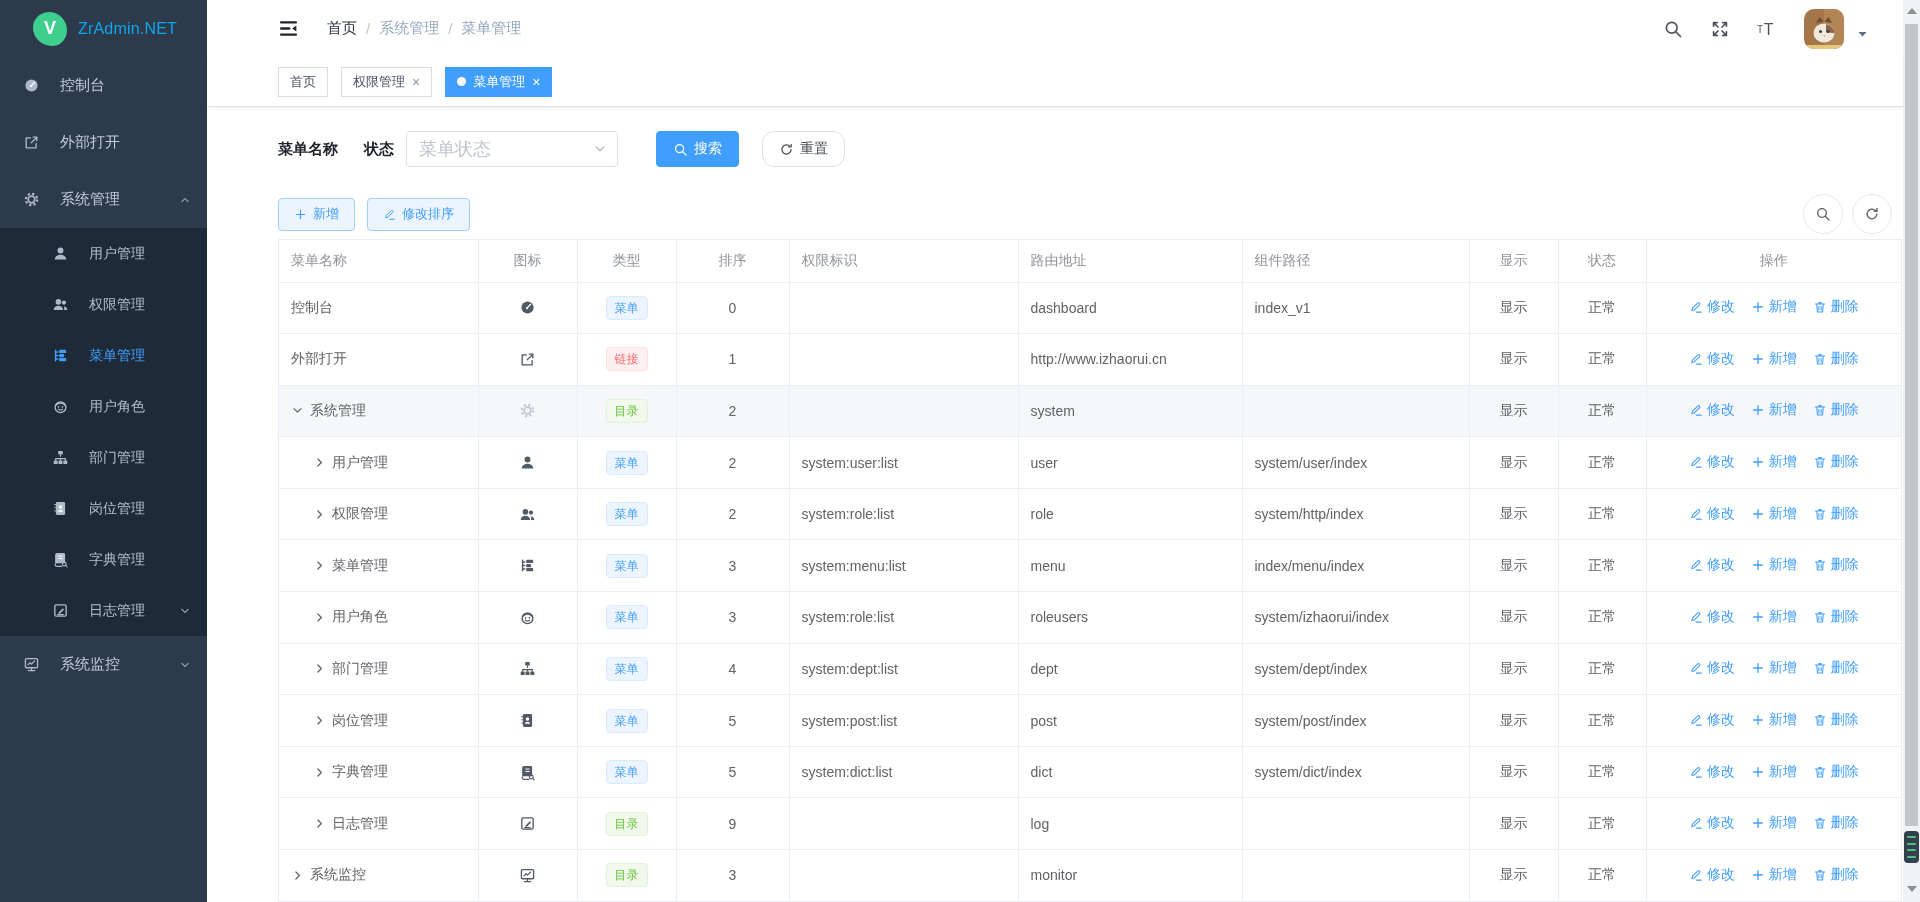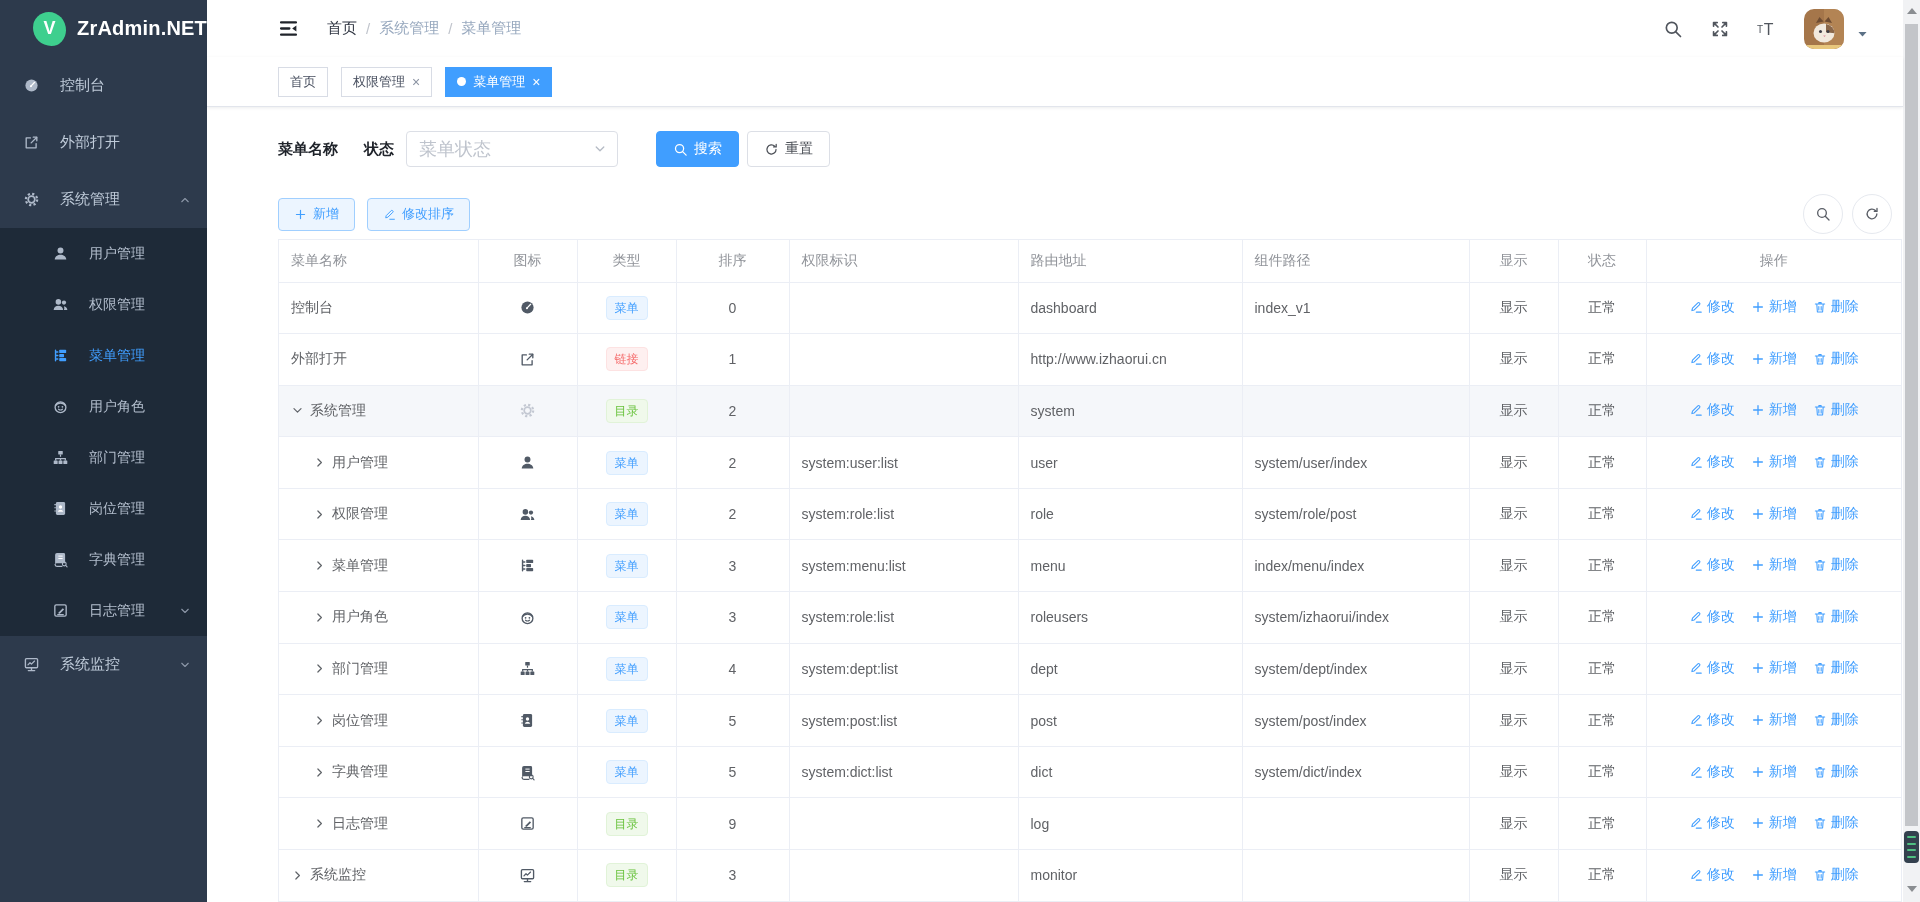--- a/index.html
+++ b/index.html
@@ -5,21 +5,21 @@
   * { margin:0; padding:0; box-sizing:border-box; }
   html,body { width:1920px; height:902px; overflow:hidden; }
   body { font-family:"Liberation Sans","DejaVu Sans",sans-serif; background:#fff; }
   .app { display:flex; width:1920px; height:902px; }
 
   
   .sidebar { width:207px; flex:0 0 207px; background:#2d3a4c; color:#bfcbd9; overflow:hidden; }
   .logo { height:57px; display:flex; align-items:center; gap:11px; padding-left:33px; }
   .logo-mark { width:34px; height:34px; background:#3ecf8e; border-radius:48% 52% 44% 56% / 46% 54% 46% 54%;
     color:#fff; font-weight:bold; font-size:18px; display:flex; align-items:center; justify-content:center; }
-  .brand { color:#ffffff; font-weight:bold; font-size:20px; letter-spacing:.2px; }
+  .brand { color:#0ea5e9; font-weight:normal; font-size:16px; letter-spacing:.2px; }
   .nav-item { position:relative; height:57px; display:flex; align-items:center; padding-left:23px; font-size:15px; cursor:pointer; }
   .nav-item .nav-icon { width:17px; height:17px; margin-right:20px; flex:0 0 17px; color:#aeb9c9; }
   .nav-item.sub { height:51px; background:#1e2a38; padding-left:52px; font-size:14px; color:#b4bfce; }
   .nav-item.active, .nav-item.active .nav-icon { color:#409eff; }
   .nav-item .nav-arrow { position:absolute; right:16px; width:12px; height:12px; color:#8c97a8; }
   svg { display:block; }
 
   
   .main { flex:1 1 auto; min-width:0; display:flex; flex-direction:column; background:#fff; }
   .topbar { height:57px; background:#fff; display:flex; align-items:center; padding:0 34px 0 71px; }
@@ -53,21 +53,21 @@
   .f-input::placeholder { color:#bfc4cd; }
   .f-select { width:212px; height:36px; border:1px solid #dcdfe6; border-radius:4px; margin-left:12px;
     display:flex; align-items:center; justify-content:space-between; padding:0 10px 0 12px; cursor:pointer; background:#fff; }
   .f-select .sel-text { font-size:18px; color:#bfc4cd; }
   .f-select .sel-arrow { width:14px; height:14px; color:#b4bac4; }
   .gap26 { width:26px; } .gap38 { width:38px; }
   .btn { height:36px; border-radius:4px; display:inline-flex; align-items:center; gap:6px; padding:0 16px;
     font-size:14px; cursor:pointer; border:1px solid transparent; font-family:inherit; }
   .btn .b-icon { width:15px; height:15px; }
   .btn-primary { background:#409eff; border-color:#409eff; color:#fff; }
-  .btn-default { background:#fff; border-color:#dcdfe6; color:#4b4f56; margin-left:8px; }
+  .btn-default { background:#fff; border-color:#dcdfe6; color:#4b4f56; margin-left:23px;border-radius:12px; }
 
   
   .toolbar-row { margin-top:27px; width:1622px; display:flex; align-items:center; height:40px; }
   .btn-soft { height:33px; background:#ecf5ff; border:1px solid #a0cfff; color:#409eff; border-radius:4px;
     display:inline-flex; align-items:center; gap:6px; padding:0 15px; font-size:13px; cursor:pointer; font-family:inherit; }
   .btn-soft + .btn-soft { margin-left:12px; }
   .btn-soft .b-icon { width:13px; height:13px; }
   .tool-circles { margin-left:auto; display:flex; gap:9px; margin-right:8px; }
   .circle-btn { width:40px; height:40px; border-radius:50%; border:1px solid #e6e9ef; background:#fff;
     display:flex; align-items:center; justify-content:center; color:#5a5e66; cursor:pointer; }
@@ -594,21 +594,21 @@
                     <circle cx="9" cy="8.3" r="3.9" fill="currentColor"></circle>
                     <path d="M2.3 19.8c.4-4.1 3.3-6 6.7-6s6.3 1.9 6.7 6z" fill="currentColor"></path>
                     <circle cx="16.9" cy="9.3" r="3" fill="currentColor"></circle>
                     <path d="M16.8 19.8h4.9c-.3-3.3-2.1-5.1-4.8-5.5a7.6 7.6 0 0 1-.1 5.5z" fill="currentColor"></path>
                   </svg>
                 </td>
                 <td class="ac"><span class="badge" style="color: rgb(64, 158, 255); background: rgb(236, 245, 255); border-color: rgb(217, 236, 255);">菜单</span></td>
                 <td class="ac">2</td>
                 <td class="al">system:role:list</td>
                 <td class="al">role</td>
-                <td class="al">system/role/post</td>
+                <td class="al">system/http/index</td>
                 <td class="ac">显示</td>
                 <td class="ac">正常</td>
                 <td class="ac"><span class="op-link">
                     <svg viewBox="0 0 24 24" class="b-icon">
                       <path d="M5 17.2L6 14 15.2 4.8a1.7 1.7 0 0 1 2.4 0l.6.6a1.7 1.7 0 0 1 0 2.4L9 17l-4 1.2z" fill="none" stroke="currentColor" stroke-width="1.8" stroke-linejoin="round"></path>
                       <path d="M12.5 20.8h8.5" stroke="currentColor" stroke-width="1.8" stroke-linecap="round"></path>
                     </svg>
                     <span>修改</span>
                   </span><span class="op-link">
                     <svg viewBox="0 0 24 24" class="b-icon">

